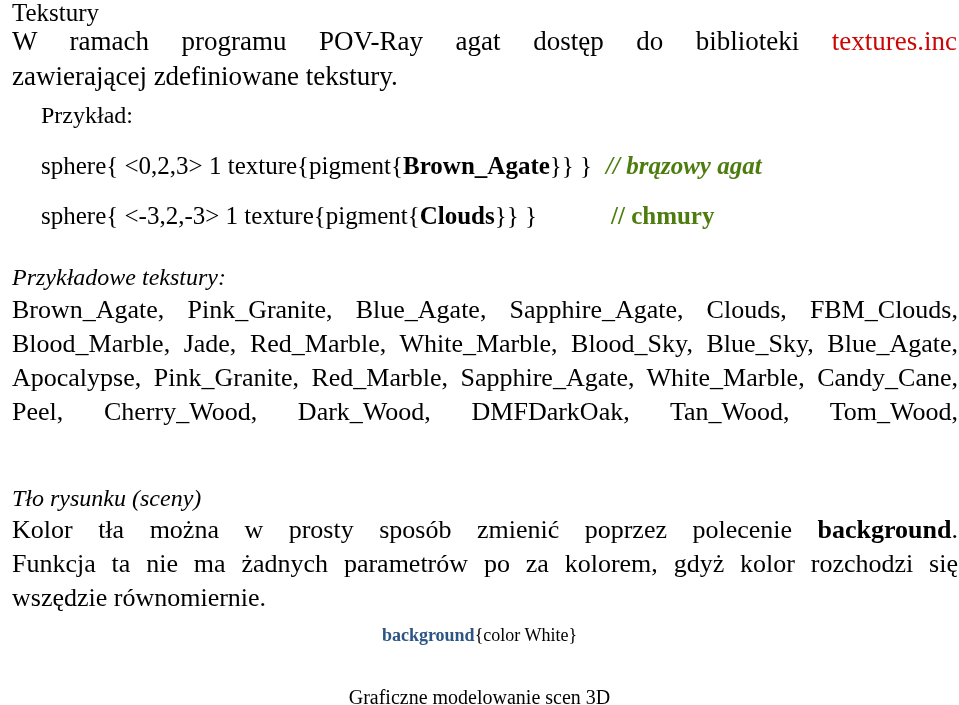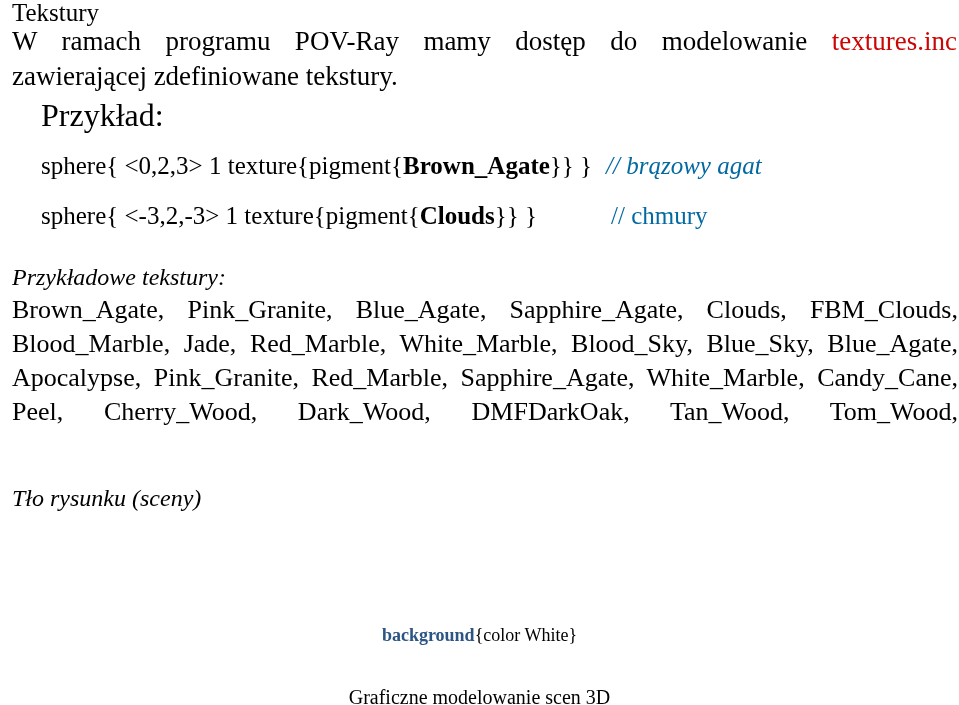--- a/index.html
+++ b/index.html
@@ -54,21 +54,21 @@
     display: block;
     white-space: nowrap;
   }
   .red { color: #cc0505; }
 
   
   .przyklad {
     position: absolute;
     left: 41px;
     top: 98px;
-    font-size: 32px;
+    font-size: 24px;
     line-height: 34px;
     white-space: nowrap;
   }
 
   
   .code1 {
     position: absolute;
     left: 41px;
     top: 150px;
     font-size: 25px;
@@ -78,21 +78,22 @@
   .code2 {
     position: absolute;
     left: 41px;
     top: 200px;
     font-size: 25px;
     line-height: 32px;
     white-space: nowrap;
   }
   .code1 b, .code2 b { font-weight: bold; }
   .cmt {
-    color: #0369a1;
+    color: #4d7c0f;
+    font-weight: bold;
   }
   .cmt-i { font-style: italic; }
   .gap-a { display: inline-block; width: 14px; }
   .gap-b { display: inline-block; width: 74px; }
 
   
   .tex-head {
     position: absolute;
     left: 12px;
     top: 262px;
@@ -186,39 +187,44 @@
   }
 </style>
 </head>
 <body>
 
 <div class="slide">
 
   <div class="title">Tekstury</div>
 
   <div class="intro">
-    <span class="l1"><span>W ramach programu POV-Ray mamy dostęp do modelowanie</span> <span class="red">textures.inc</span></span>
+    <span class="l1"><span>W ramach programu POV-Ray agat dostęp do biblioteki</span> <span class="red">textures.inc</span></span>
     <span class="l2">zawierającej zdefiniowane tekstury.</span>
   </div>
 
   <div class="przyklad">Przykład:</div>
 
   <div class="code1"><span>sphere{ &lt;0,2,3&gt;  1  texture{pigment{</span><b>Brown_Agate</b><span>}} }</span><span class="gap-a"></span><span class="cmt cmt-i">// brązowy agat</span></div>
 
   <div class="code2"><span>sphere{ &lt;-3,2,-3&gt;  1  texture{pigment{</span><b>Clouds</b><span>}} }</span><span class="gap-b"></span><span class="cmt">// chmury</span></div>
 
   <div class="tex-head">Przykładowe tekstury:</div>
 
   <div class="tex-list">
     <span class="jline">Brown_Agate, Pink_Granite, Blue_Agate, Sapphire_Agate, Clouds, FBM_Clouds,</span>
     <span class="jline">Blood_Marble, Jade, Red_Marble, White_Marble, Blood_Sky, Blue_Sky, Blue_Agate,</span>
     <span class="jline">Apocalypse, Pink_Granite, Red_Marble, Sapphire_Agate, White_Marble, Candy_Cane,</span>
     <span class="jline">Peel, Cherry_Wood, Dark_Wood, DMFDarkOak, Tan_Wood, Tom_Wood,</span>
   </div>
 
   <div class="bg-head">Tło rysunku (sceny)</div>
 
+  <div class="bg-par">
+    <span class="jline"><span>Kolor tła można w prosty sposób zmienić poprzez polecenie</span> <b>background</b><span>.</span></span>
+    <span class="jline">Funkcja ta nie ma żadnych parametrów po za kolorem, gdyż kolor rozchodzi się</span>
+    <span class="jlast">wszędzie równomiernie.</span>
+  </div>
 
   <div class="bg-code"><span class="kw">background</span><span>{color White}</span></div>
 
   <div class="footer">Graficzne modelowanie scen 3D</div>
 
 </div>
 
 </body></html>

